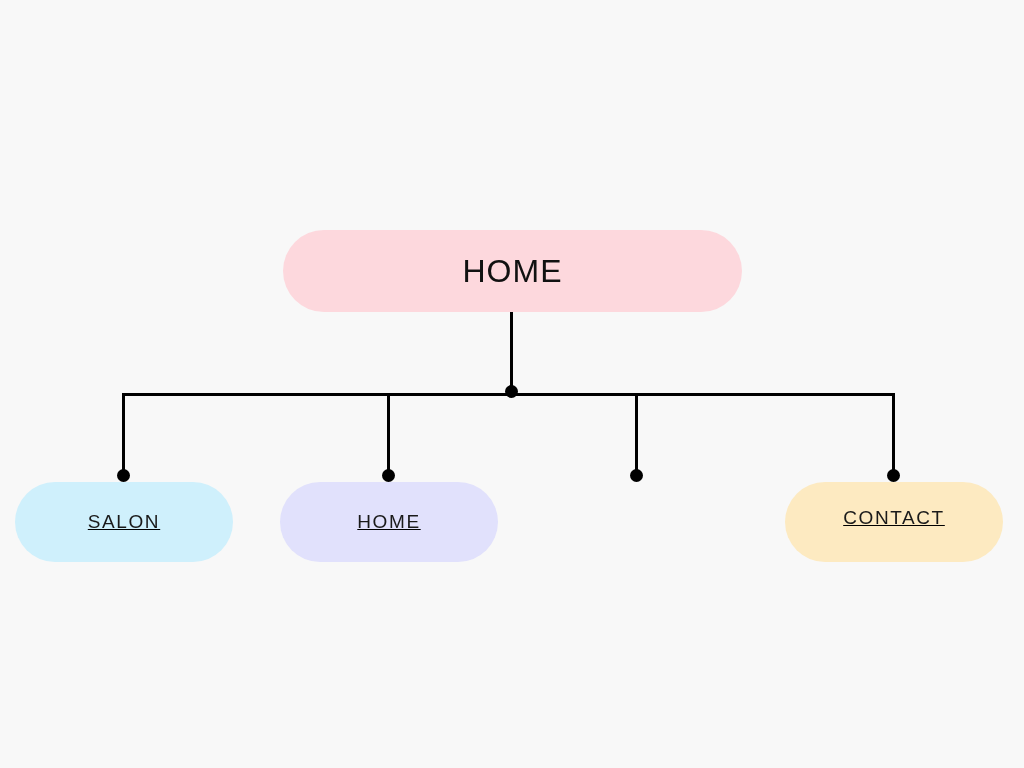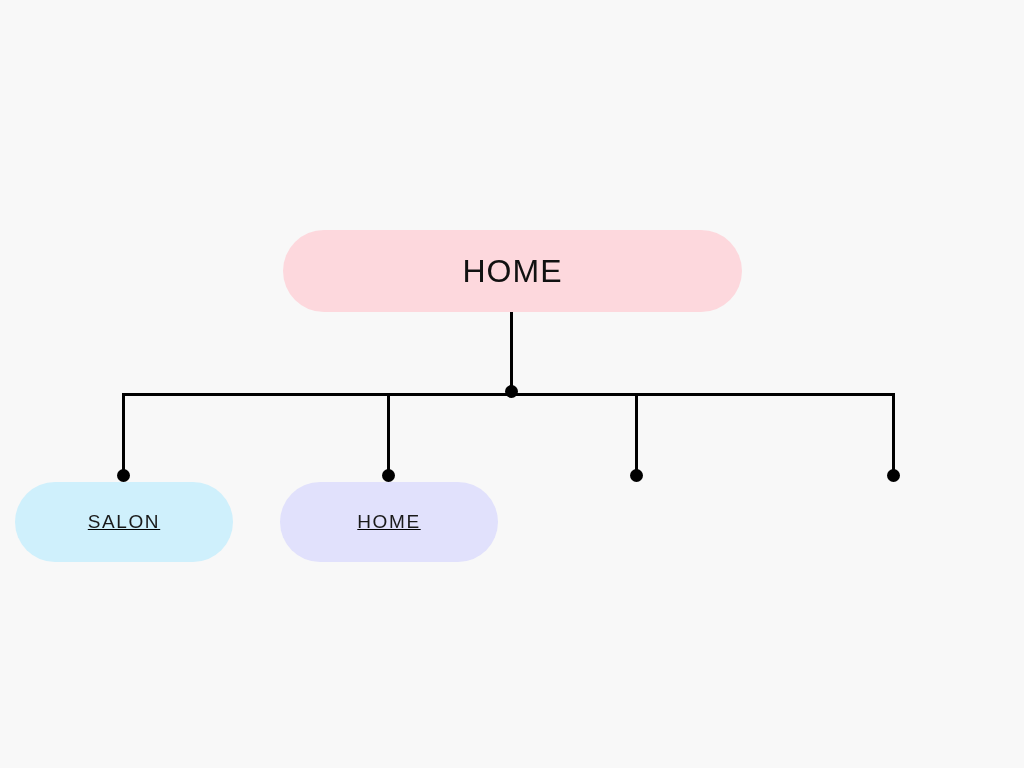--- a/index.html
+++ b/index.html
@@ -98,14 +98,17 @@
 
   <div class="node node-child node-salon" style="background-color: rgb(207, 240, 252);">
     <span class="label">SALON</span>
   </div>
 
   <div class="node node-child node-menu" style="background-color: rgb(225, 225, 252);">
     <span class="label">HOME</span>
   </div>
 
 
+  <div class="node node-child node-contact" style="background-color: rgb(253, 234, 193);">
+    <span class="label">CONTACT</span>
+  </div>
 
 </div>
 
 </body></html>

